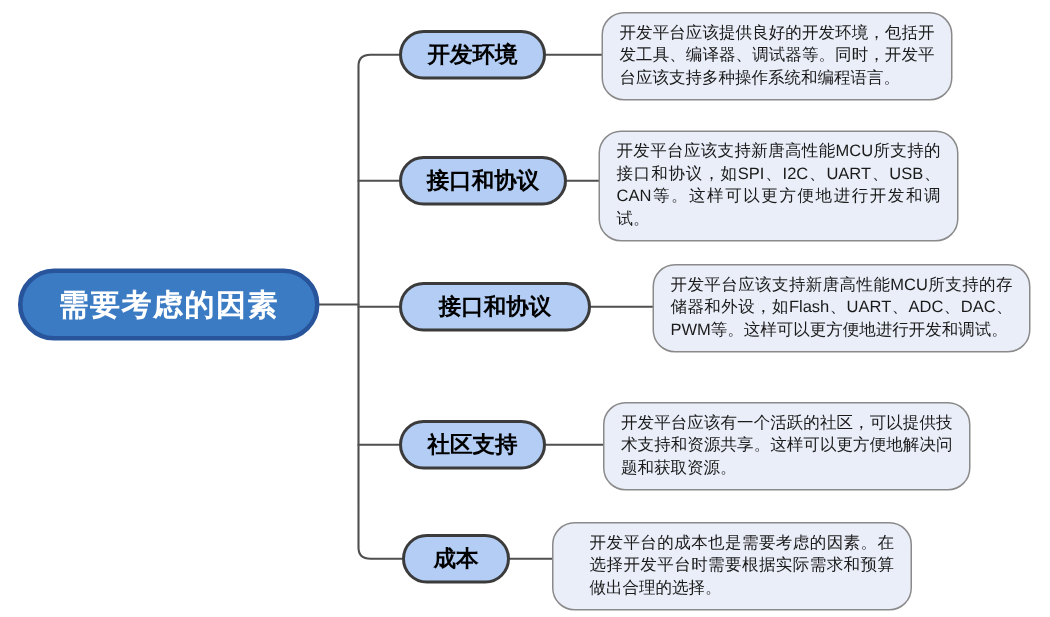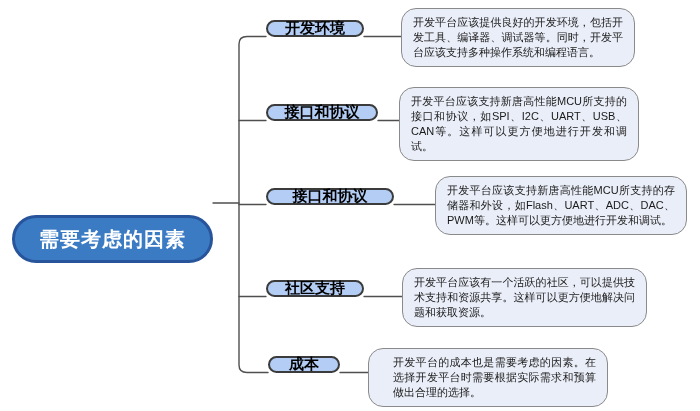--- a/index.html
+++ b/index.html
@@ -33,32 +33,31 @@
     top: 179px;
     width: 201px;
     height: 48px;
     background: var(--root-fill, #3b7bc3);
     border: 3px solid var(--root-border, #27549b);
     border-radius: 26px;
     box-sizing: border-box;
     display: flex;
     align-items: center;
     justify-content: center;
-    margin-top: 36px;
   }
   .root-node span {
     color: var(--root-text, #ffffff);
     font-size: 20px;
     font-weight: bold;
     letter-spacing: 1px;
     white-space: nowrap;
   }
   .branch-node {
     position: absolute;
-    height: 17px;
+    height: 33px;
     background: var(--branch-fill, #b3cdf4);
     border: 2px solid var(--branch-border, #3b3b3b);
     border-radius: 17px;
     box-sizing: border-box;
     display: flex;
     align-items: center;
     justify-content: center;
   }
   .branch-node span {
     color: #000000;

